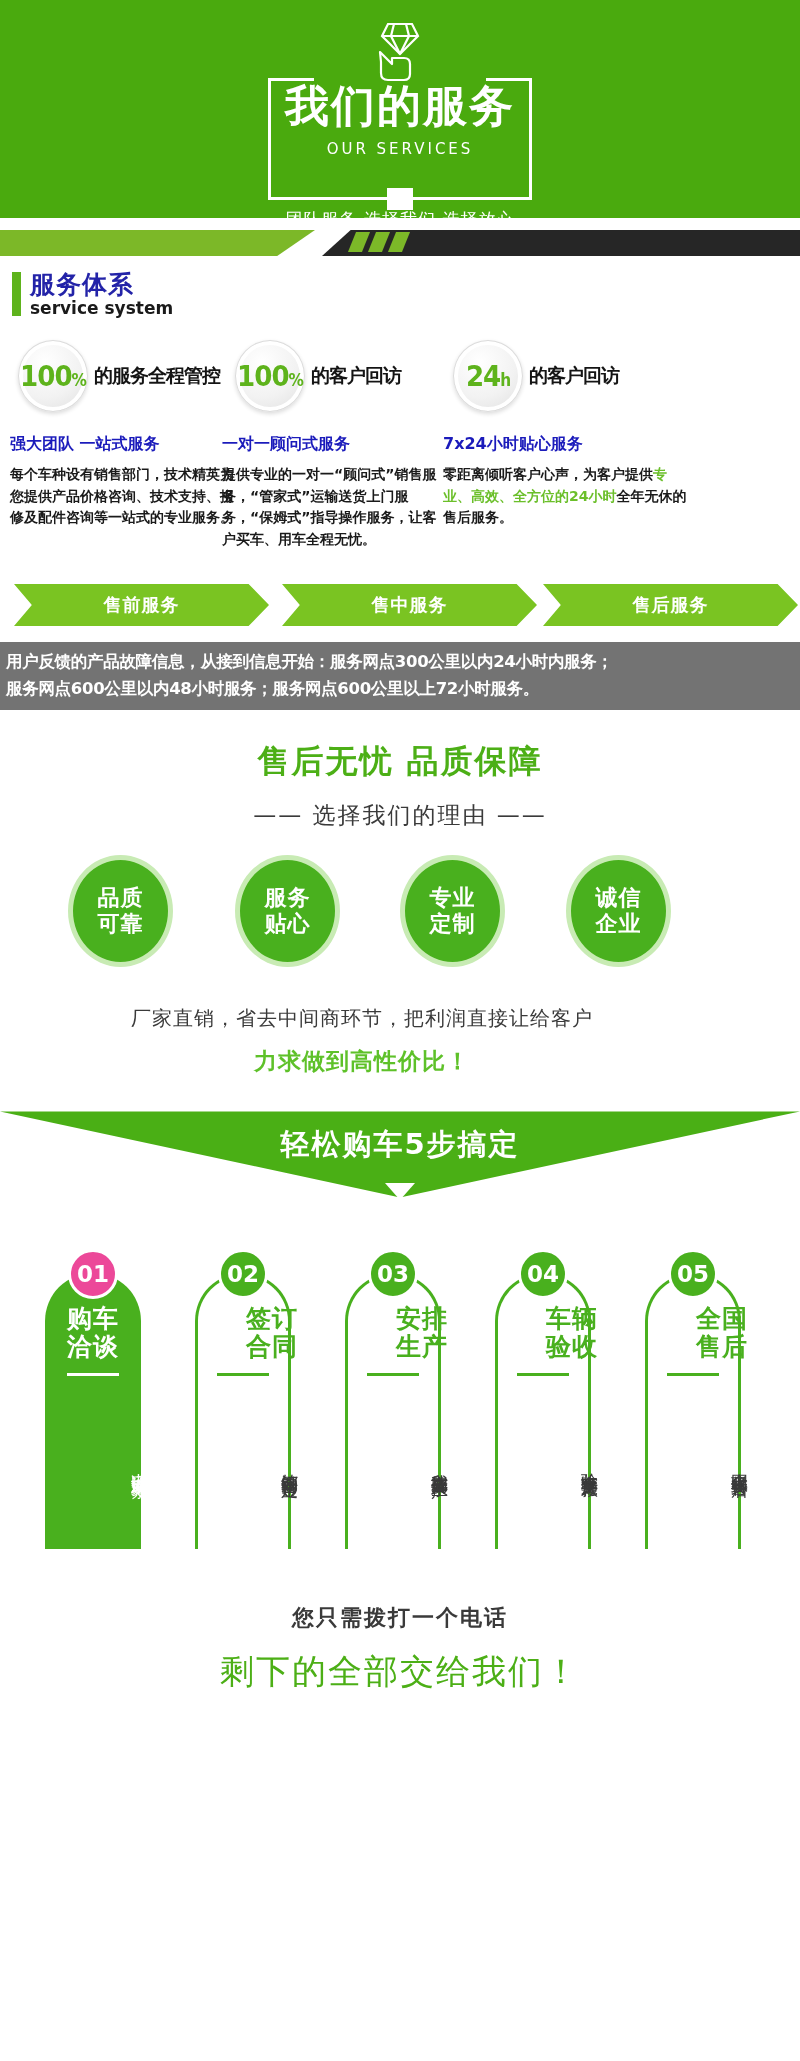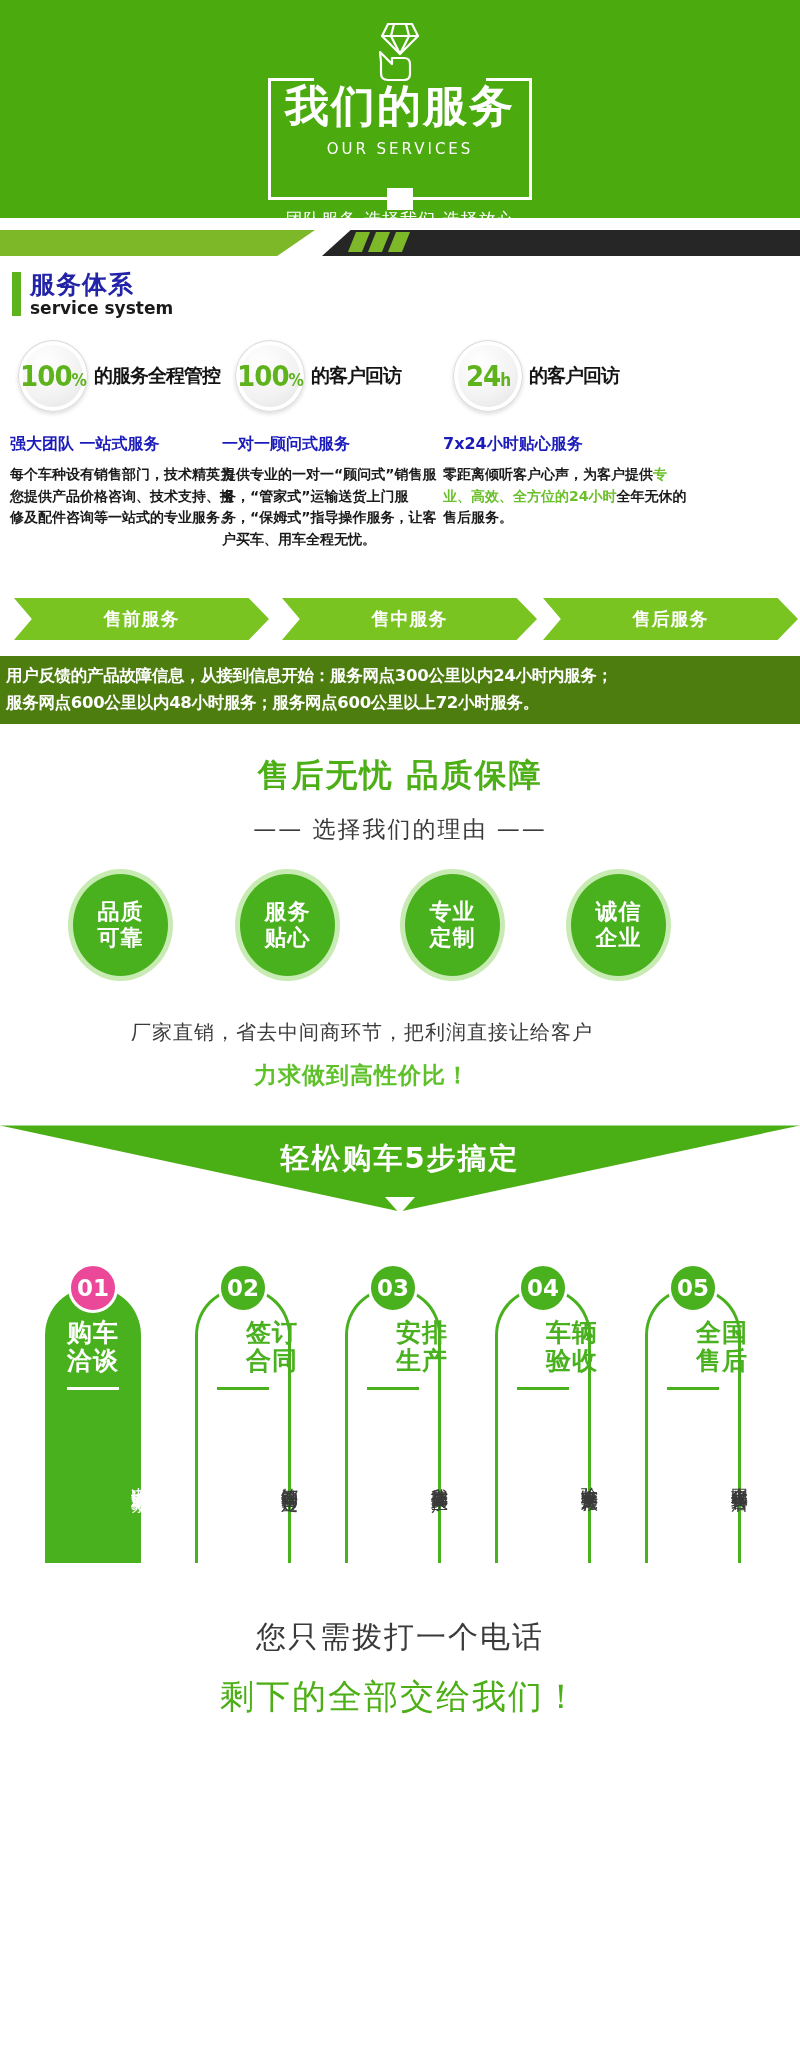--- a/index.html
+++ b/index.html
@@ -77,32 +77,32 @@
 
   
   .cols { position:relative; width:800px; height:140px; margin-top:10px; }
   .col { position:absolute; top:0; width:228px; }
   .col-1 { left:10px; } .col-2 { left:222px; } .col-3 { left:443px; width:250px; }
   .col-title { font-size:16px; font-weight:bold; color:#1b1bbb; margin-bottom:9px; letter-spacing:0px;}
   .col-body { font-size:14px; line-height:1.55; color:#1a1a1a; font-weight:bold; }
   .hl { color:#6bbf2a; }
 
   
-  .arrows { position:relative; width:800px; height:44px; margin-top:24px;text-decoration:underline; }
+  .arrows { position:relative; width:800px; height:44px; margin-top:10px;text-decoration:underline; }
   .arrow {
     position:absolute; top:0; width:255px; height:42px; background:#7ac422;
     clip-path: polygon(0 0, 92% 0, 100% 50%, 92% 100%, 0 100%, 7% 50%);
     color:#fff; font-size:18px; font-weight:bold;
     display:flex; align-items:center; justify-content:center; letter-spacing:1px;
   }
   .a1 { left:14px; } .a2 { left:282px; } .a3 { left:543px; }
 
   
   .bluebar {
-    width:800px; margin-top:14px; background:#4d7c0f; color:#fff;
+    width:800px; margin-top:14px; background:#737373; color:#fff;
     font-size:16.5px; font-weight:bold; line-height:1.65; padding:6px 6px 8px 6px;
     letter-spacing:-0.3px;
   }
 
   
   .sec2 { width:800px; text-align:center; margin-top:30px; }
   .sec2-title { font-size:32px; font-weight:bold; color:#4caf16; letter-spacing:2px; }
   .sec2-sub { font-size:23px; color:#3a3a3a; margin-top:16px; letter-spacing:2px; }
 
   
@@ -176,21 +176,21 @@
     display:flex; justify-content:center;
     font-size:17px; line-height:1.05; letter-spacing:1px;
     writing-mode: vertical-rl; text-orientation: upright;
     z-index:2; overflow:hidden;
   }
   .step-filled .step-desc { color:#fff; }
   .step-outline .step-desc { color:#3a3a3a; }
 
   
   .footer { width:800px; text-align:center; margin-top:34px; }
-  .foot-1 { font-size:30px; font-weight:normal; color:#3a3a3a; letter-spacing:2px; }
+  .foot-1 { font-size:22px; font-weight:bold; color:#3a3a3a; letter-spacing:2px; }
   .foot-2 { font-size:34px; font-weight:normal; color:#4caf16; margin-top:16px; letter-spacing:2px; }
 </style>
 </head>
 <body>
 
 <div class="hero">
   <svg class="hero-icon" viewBox="0 0 60 70">
     <polygon points="18,6 42,6 48,18 30,36 12,18" fill="none" stroke="#fff" stroke-width="2.2"></polygon>
     <line x1="12" y1="18" x2="48" y2="18" stroke="#fff" stroke-width="2.2"></line>
     <line x1="24" y1="6" x2="21" y2="18" stroke="#fff" stroke-width="2.2"></line>

